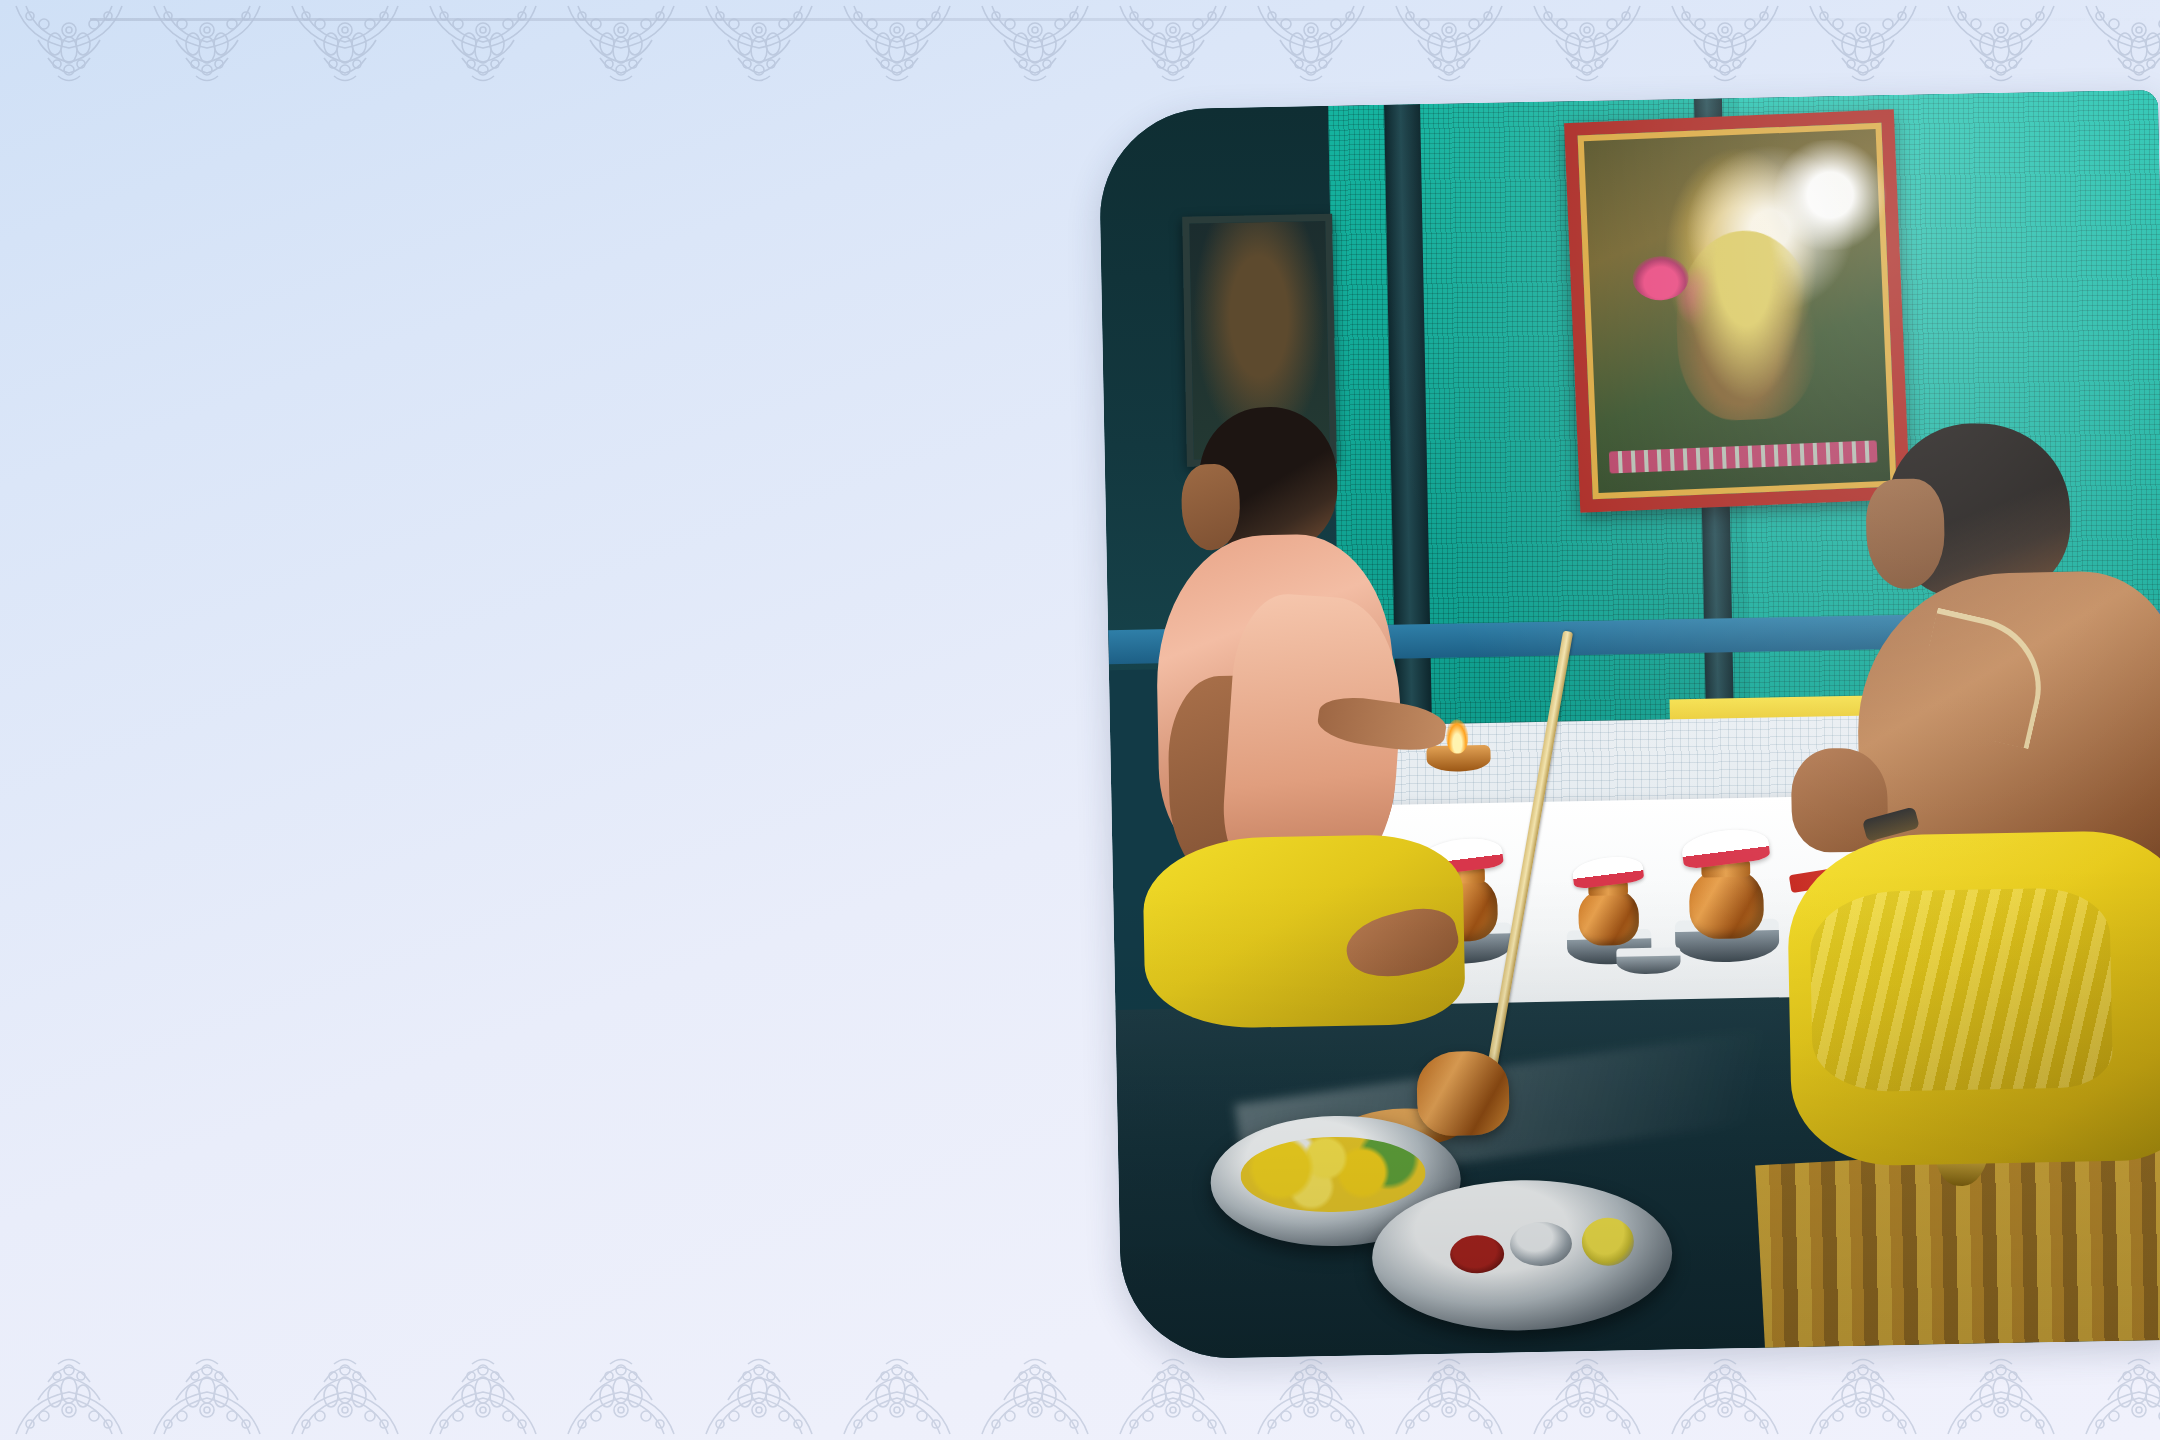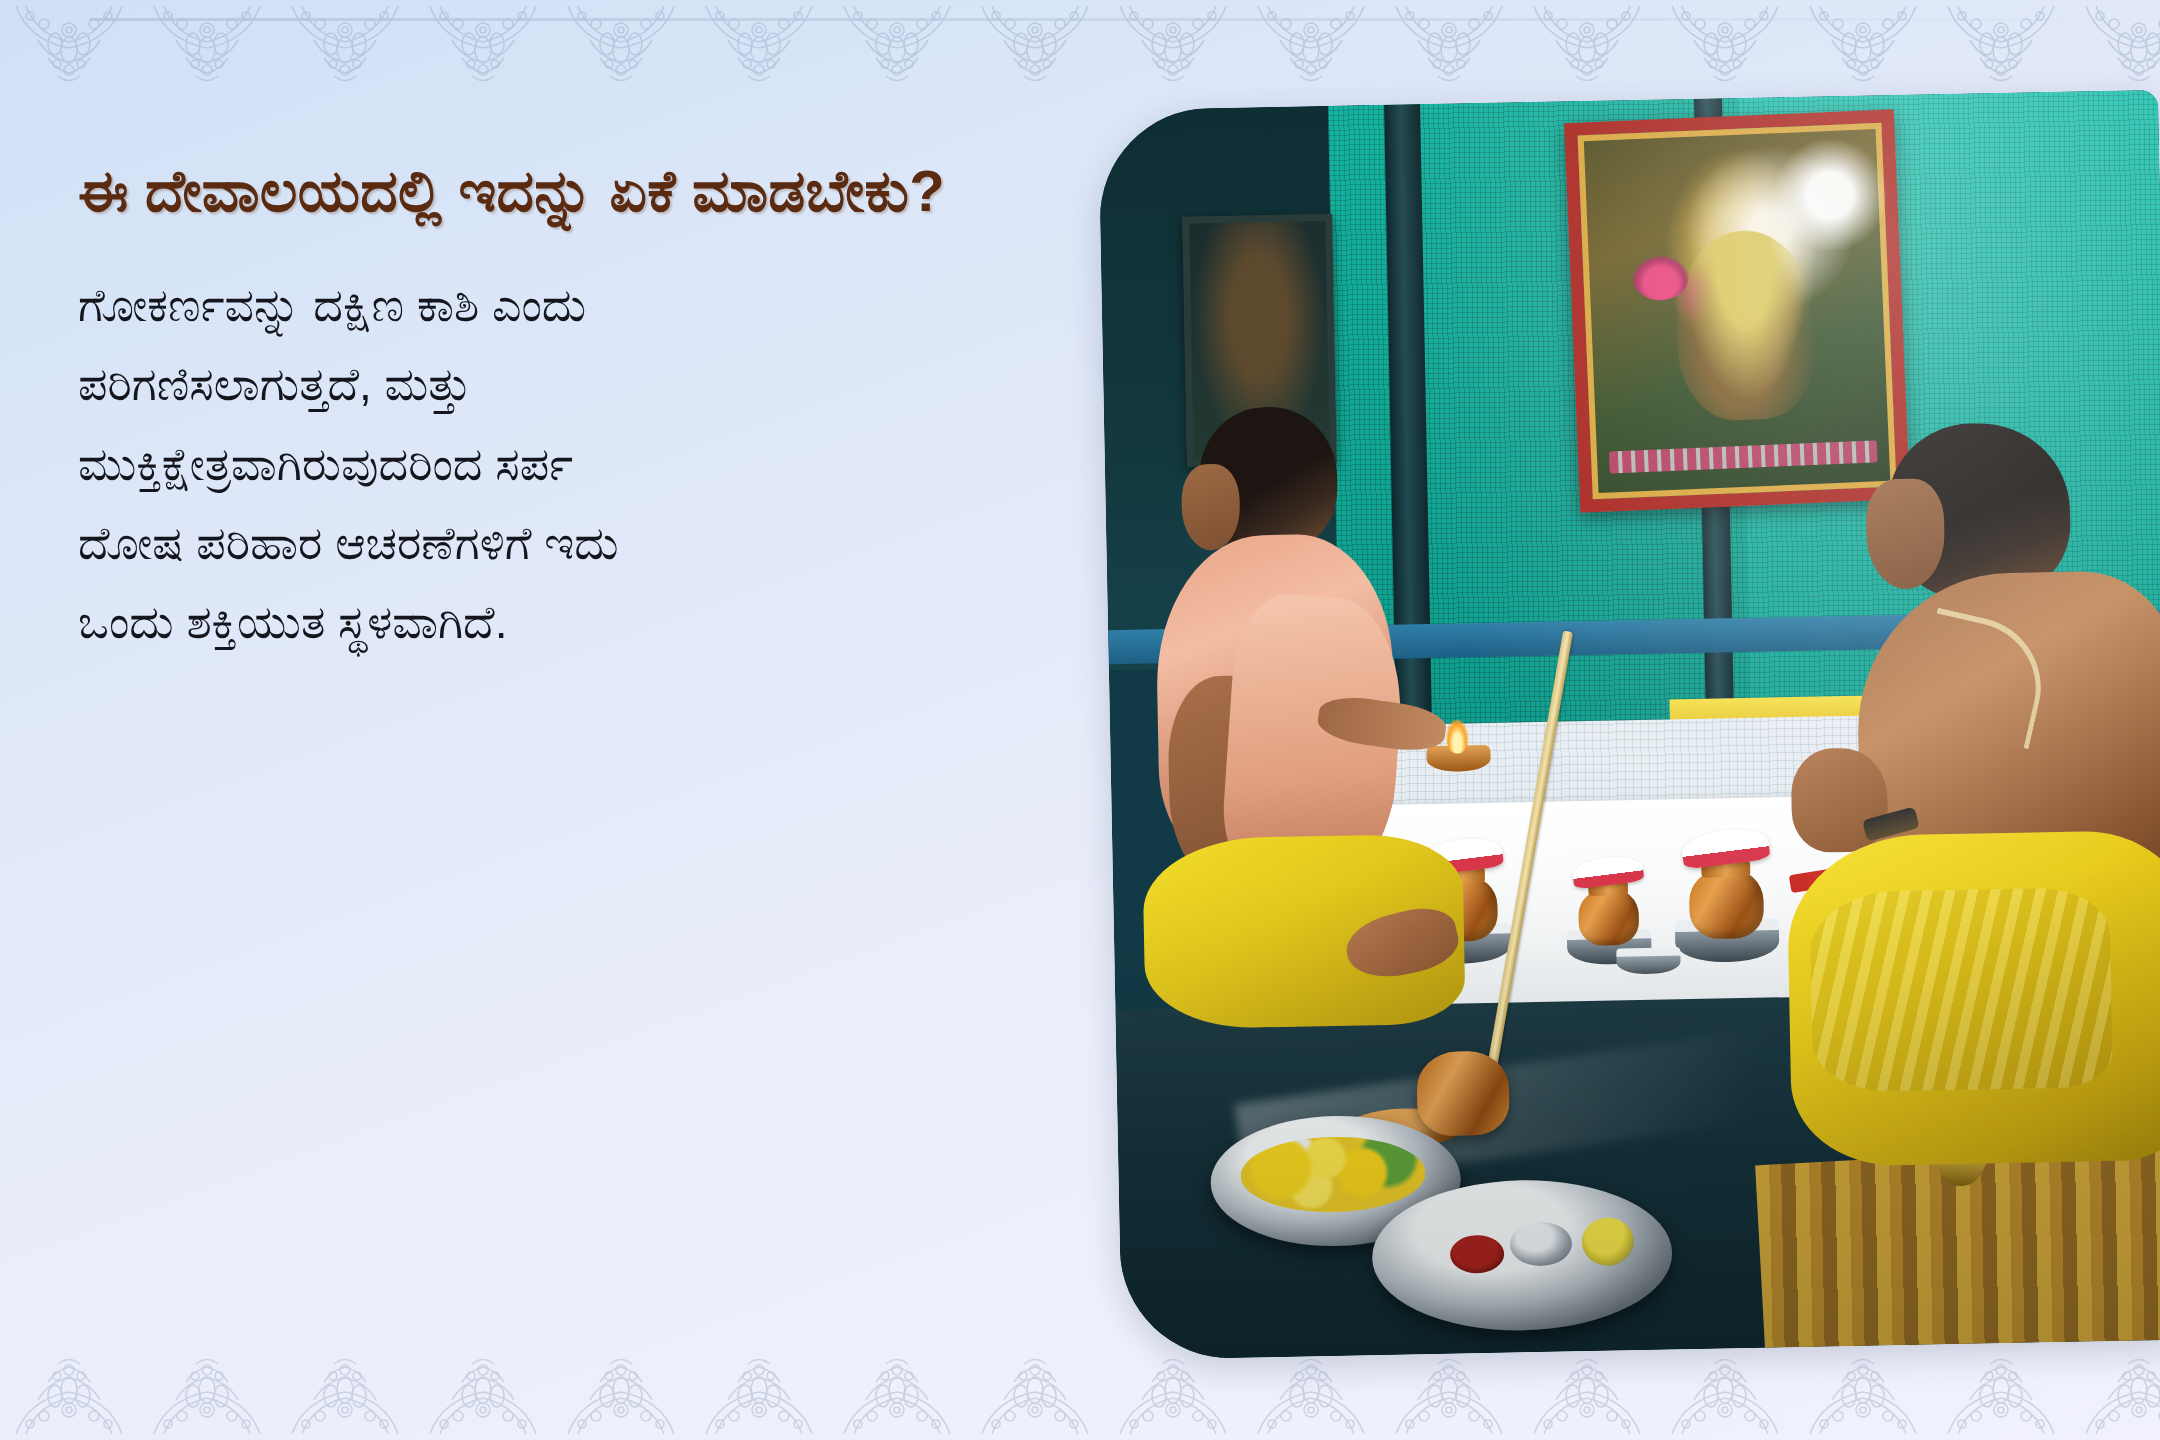--- a/index.html
+++ b/index.html
@@ -745,30 +745,20 @@
             <path d="M48 58 q8 12 21 15 q13 -3 21 -15"></path>
           <circle cx="57" cy="64" r="4"></circle>
             <circle cx="81" cy="64" r="4"></circle>
             <circle cx="69" cy="70" r="5"></circle>
           <path d="M58 76 q11 9 22 0"></path>
         </g>
       </svg>
     </div>
   </div>
 
-  <div class="text-col">
-    <h1 class="headline">ಈ ದೇವಾಲಯದಲ್ಲಿ ಇದನ್ನು ಏಕೆ ಮಾಡಬೇಕು?</h1>
-    <div class="body-copy">
-      <div>ಗೋಕರ್ಣವನ್ನು ದಕ್ಷಿಣ ಕಾಶಿ ಎಂದು</div>
-      <div>ಪರಿಗಣಿಸಲಾಗುತ್ತದೆ, ಮತ್ತು</div>
-      <div>ಮುಕ್ತಿಕ್ಷೇತ್ರವಾಗಿರುವುದರಿಂದ ಸರ್ಪ</div>
-      <div>ದೋಷ ಪರಿಹಾರ ಆಚರಣೆಗಳಿಗೆ ಇದು</div>
-      <div>ಒಂದು ಶಕ್ತಿಯುತ ಸ್ಥಳವಾಗಿದೆ.</div>
-    </div>
-  </div>
 
   <div class="photo-wrap">
     <div class="photo">
 
       <div class="wall-dark"></div>
       <div class="mesh"></div>
       <div class="mesh-2"></div>
       <div class="pillar p1"></div>
       <div class="pillar p2"></div>
       <div class="yellow-band"></div>

